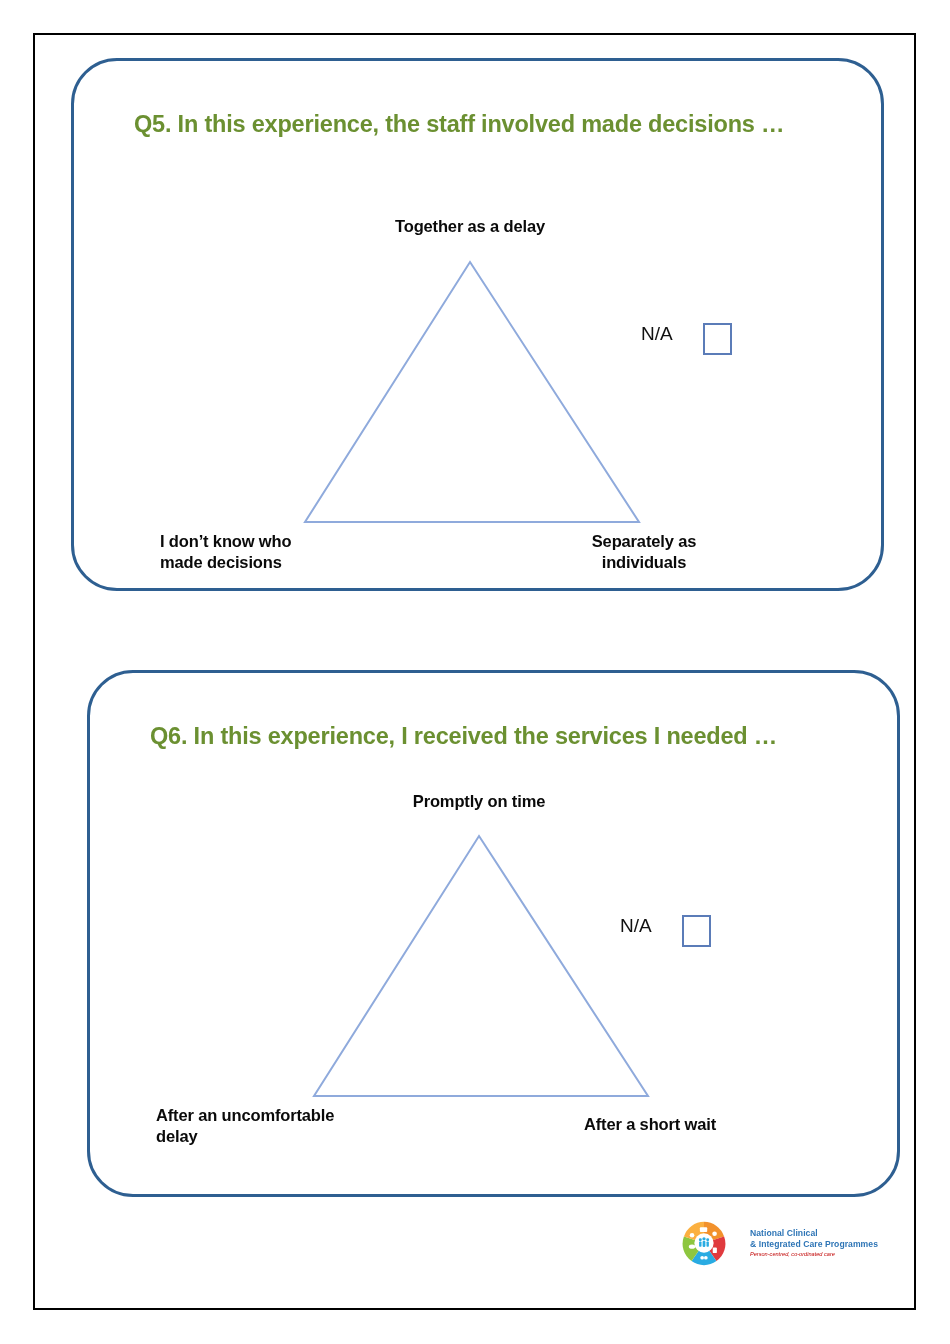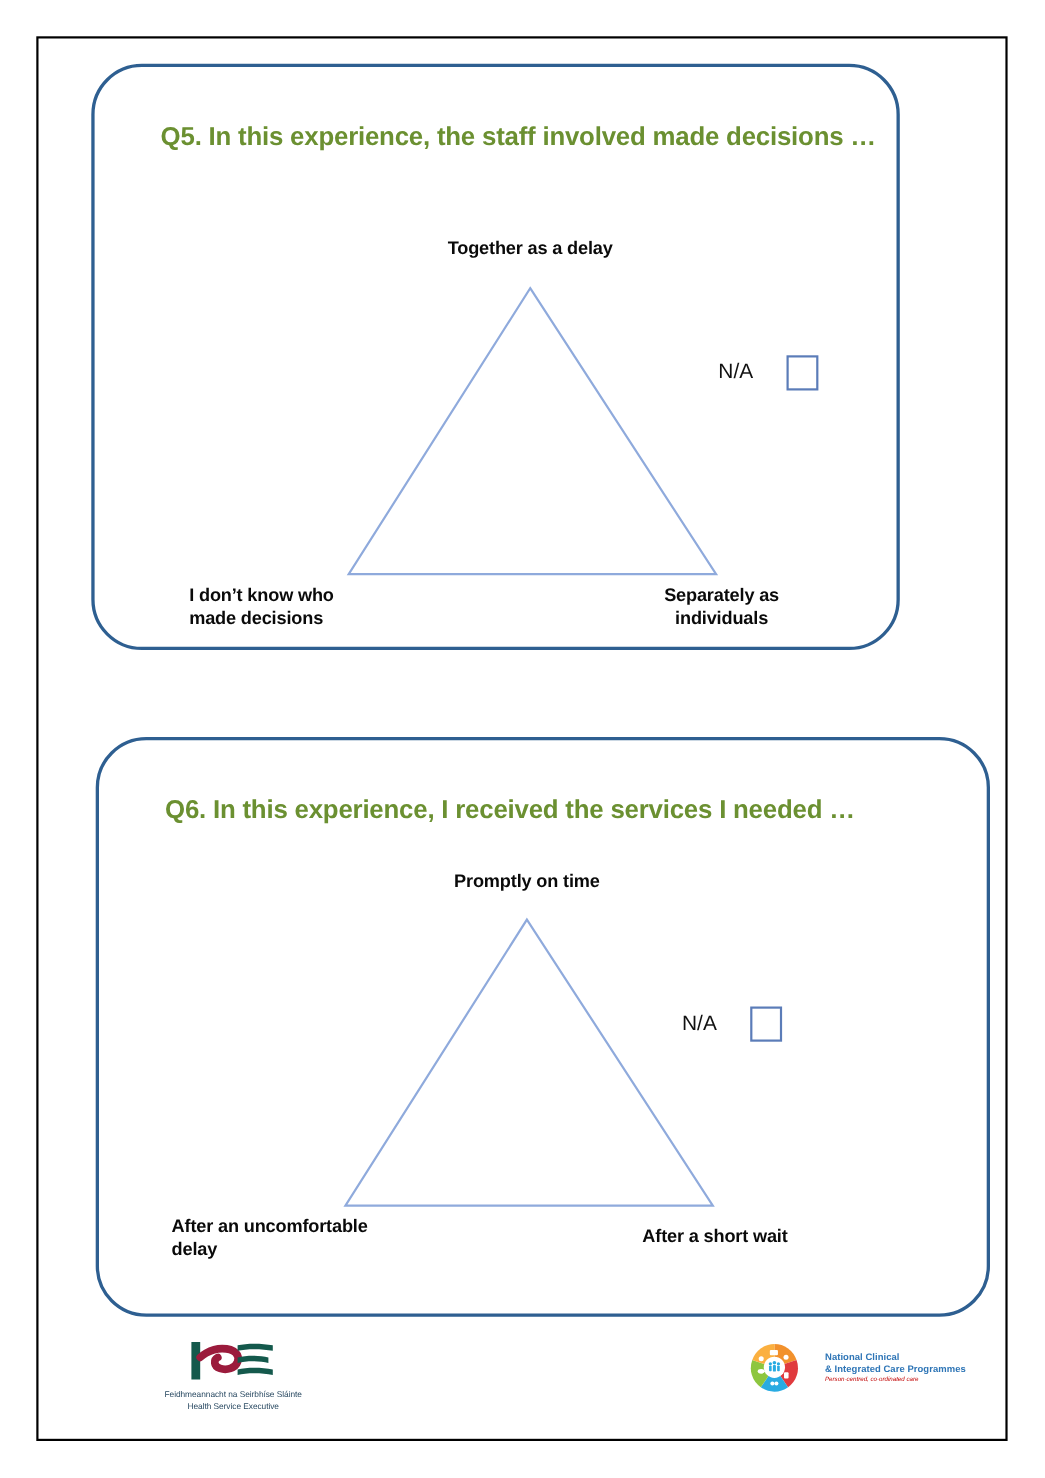--- a/index.html
+++ b/index.html
@@ -28,21 +28,21 @@
   }
 
   
   .qpanel {
     position: absolute;
     box-sizing: border-box;
     border: 3px solid #2E5F91;
     border-radius: 46px;
     background: #ffffff;
   }
-  #panel-q5 { left: 48px; top: 23px;  width: 735px; height: 533px; }
+  #panel-q5 { left: 36px; top: 23px;  width: 813px; height: 533px; }
   #panel-q6 { left: 52px; top: 635px; width: 813px; height: 527px; }
 
   .qtitle {
     position: absolute;
     left: 60px;
     top: 50px;
     font-size: 23.5px;
     font-weight: bold;
     color: #6B9031;
     letter-spacing: -0.2px;
@@ -70,21 +70,21 @@
     white-space: pre-line;
   }
   .lbl-top    { text-align: center; }
   .lbl-left   { }
   .lbl-right  { text-align: center; }
 
   
   .na-group {
     position: absolute;
     display: flex;
-    align-items: center;
+    align-items: flex-start;
     gap: 30px;
   }
   .na-text {
     font-size: 19px;
     color: #111111;
     font-family: "Liberation Sans", sans-serif;
   }
   .na-box {
     width: 29px;
     height: 32px;
@@ -203,38 +203,20 @@
 
     <div class="na-group" style="left:530px; top:242px;">
       <span class="na-text">N/A</span>
       <span class="na-box"></span>
     </div>
 
   </section>
 
   <footer class="footer">
 
-    <div class="hse-logo">
-      <div class="hse-mark">
-        <svg width="96" height="46" viewBox="0 0 96 46">
-
-          <path d="M10 6 L18 6 L18 40 L10 40 Z" fill="#14594C"></path>
-
-          <path d="M18 20 C18 20 26 12 38 12 C50 12 54 18 52 24 C50 30 42 32 36 30 C30 28 30 22 34 20" fill="none" stroke="#9B1B3C" stroke-width="7" stroke-linecap="round"></path>
-
-          <path d="M52 9 C60 7 74 7 84 9 L84 14 C74 12 60 12 52 14 Z" fill="#14594C"></path>
-          <path d="M52 20 C60 18 72 18 80 20 L80 25 C72 23 60 23 52 25 Z" fill="#14594C"></path>
-          <path d="M52 31 C60 29 74 29 84 31 L84 36 C74 34 60 34 52 36 Z" fill="#14594C"></path>
-        </svg>
-      </div>
-      <div class="hse-lines">
-        <div class="hse-line">Feidhmeannacht na Seirbhíse Sláinte</div>
-        <div class="hse-line">Health Service Executive</div>
-      </div>
-    </div>
 
     <div class="ncp-logo">
       <svg class="ncp-wheel" viewBox="0 0 100 100">
 
         <path d="M50 50 L50 4 A46 46 0 0 1 93.7 35.8 Z" fill="#F2912C"></path>
         <path d="M50 50 L93.7 35.8 A46 46 0 0 1 77 89.4 Z" fill="#E03A3E"></path>
         <path d="M50 50 L77 89.4 A46 46 0 0 1 23 89.4 Z" fill="#29ABE2"></path>
         <path d="M50 50 L23 89.4 A46 46 0 0 1 6.3 35.8 Z" fill="#8DC63F"></path>
         <path d="M50 50 L6.3 35.8 A46 46 0 0 1 50 4 Z" fill="#FBB040"></path>
 

